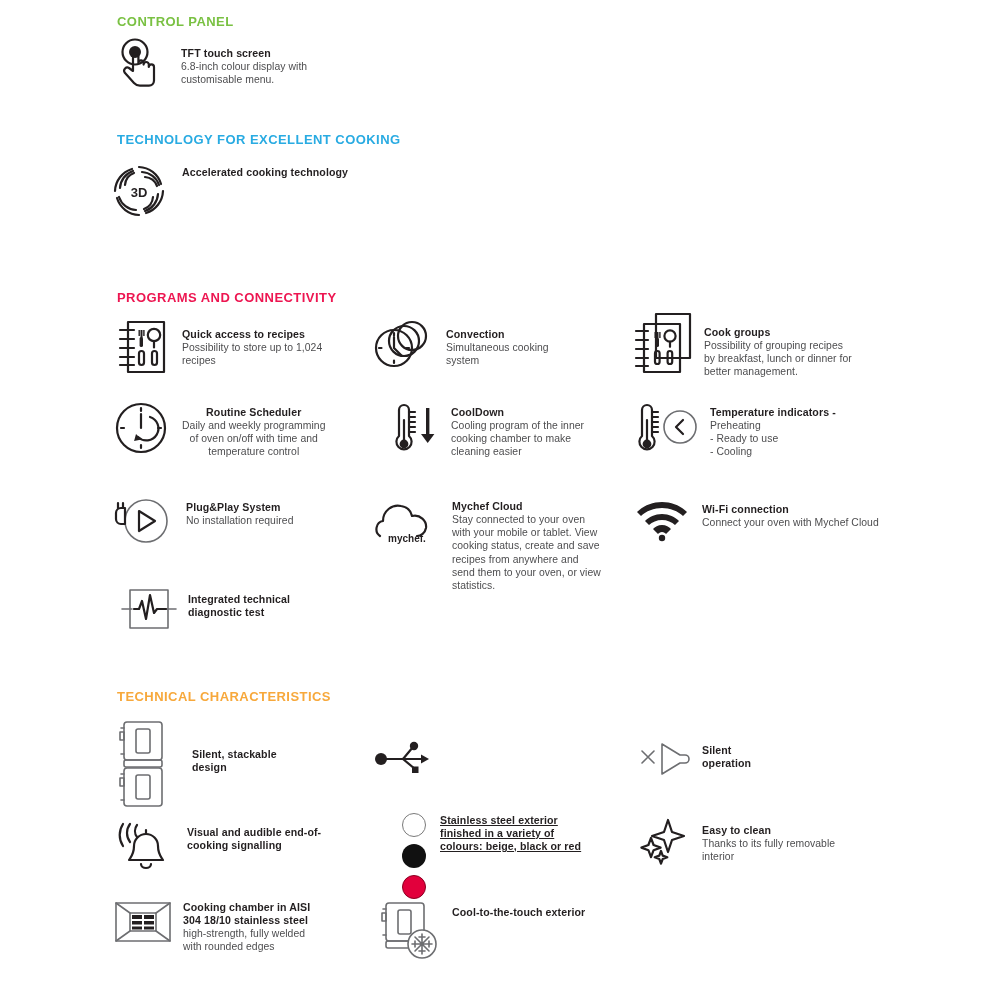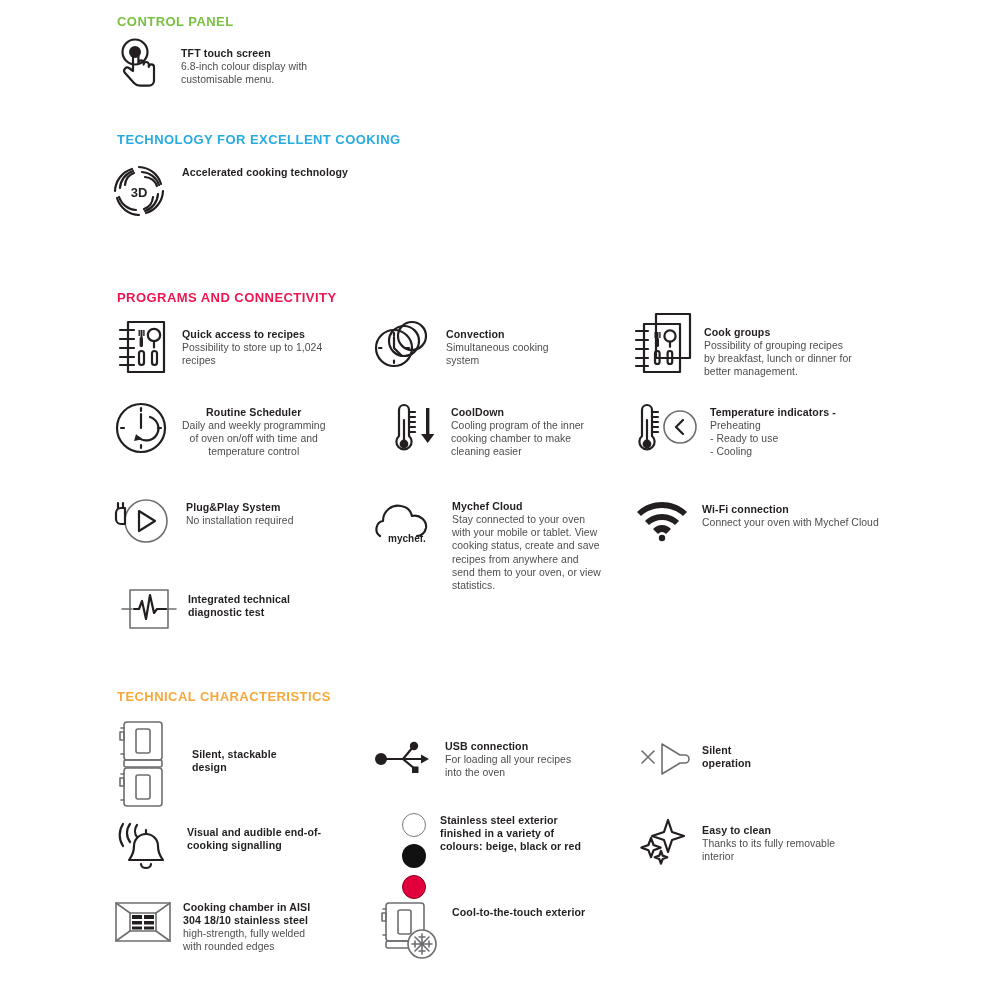--- a/index.html
+++ b/index.html
@@ -341,27 +341,20 @@
         <circle cx="6" cy="22" r="6" class="fillblk"></circle>
         <path class="st" stroke-width="2.4" d="M6 22 h22"></path>
         <path class="st" stroke-width="2.4" d="M28 22 l10-12"></path>
         <path class="st" stroke-width="2.4" d="M28 22 l12 10"></path>
         <path class="st" stroke-width="2.4" d="M28 22 h20"></path>
         <circle cx="39" cy="9" r="4.2" class="fillblk"></circle>
         <rect x="37" y="29.5" width="6.5" height="6.5" class="fillblk"></rect>
         <path class="fillblk" d="M46 17.5 l8 4.5 l-8 4.5z"></path>
       </svg>
     </div>
-    <div class="ftext" style="margin-left:14px;padding-top:3px;">
-      <div class="ftitle">USB connection</div>
-      <div class="fdesc">
-        <span class="ln">For loading all your recipes</span>
-        <span class="ln">into the oven</span>
-      </div>
-    </div>
   </div>
 
   <div class="feat" style="left:638px;top:738px;width:230px;">
     <div class="ficon">
       <svg width="56" height="44" viewBox="0 0 56 44">
         <path class="st-gray" stroke-width="2" d="M4 13 l12 12 M16 13 l-12 12"></path>
         <path class="st-gray" stroke-width="1.8" d="M24 6 l18 11 h5 a4 4 0 0 1 0 8 h-5 l-18 11z"></path>
       </svg>
     </div>
     <div class="ftext" style="margin-left:8px;padding-top:6px;">
@@ -388,21 +381,21 @@
       <div class="ftitle">cooking signalling</div>
     </div>
   </div>
 
   <div class="feat" style="left:402px;top:813px;width:240px;">
     <div class="ficon swatches">
       <div class="sw sw-white"></div>
       <div class="sw sw-black"></div>
       <div class="sw sw-red"></div>
     </div>
-    <div class="ftext" style="margin-left:14px;padding-top:1px;">
+    <div class="ftext" style="margin-left:14px;padding-top:1px;text-decoration:underline;">
       <div class="ftitle">Stainless steel exterior</div>
       <div class="ftitle">finished in a variety of</div>
       <div class="ftitle">colours: beige, black or red</div>
     </div>
   </div>
 
   <div class="feat" style="left:640px;top:818px;width:260px;">
     <div class="ficon">
       <svg width="52" height="48" viewBox="0 0 52 48">
         <path class="st" stroke-width="1.8" d="M28 2 l4 12 l12 4 l-12 4 l-4 12 l-4-12 l-12-4 l12-4z"></path>

